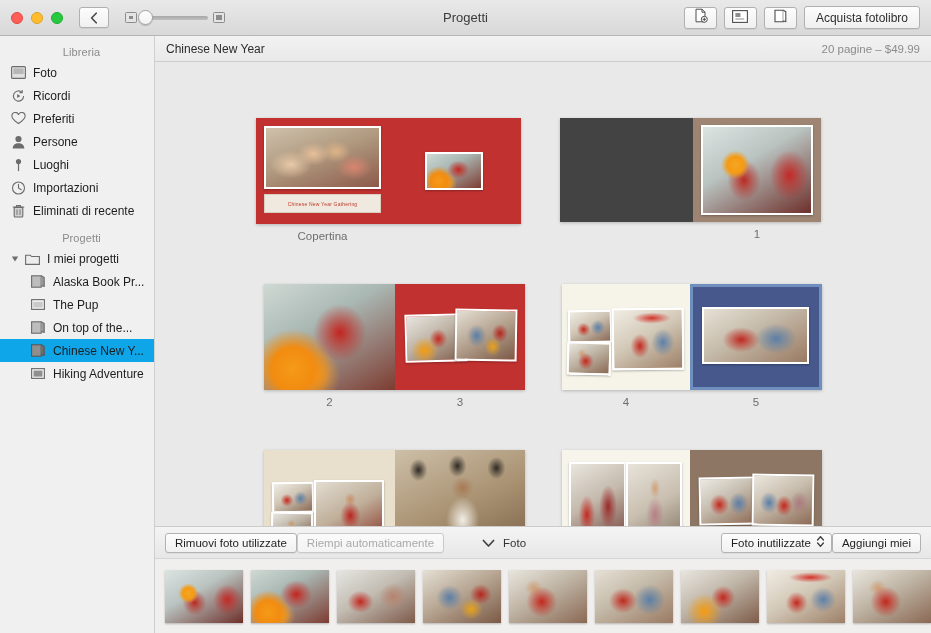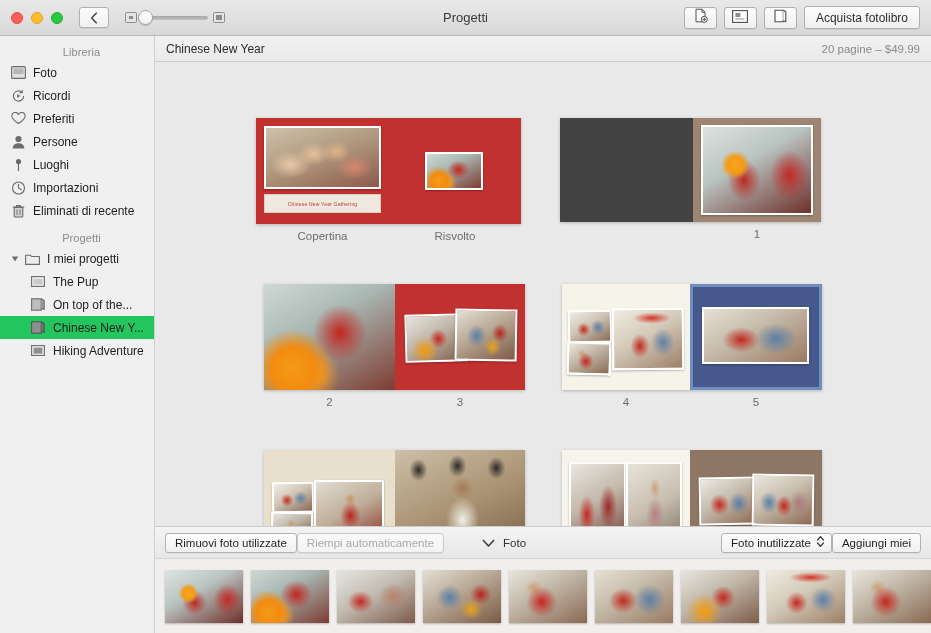--- a/index.html
+++ b/index.html
@@ -105,21 +105,21 @@
   .sb-item {
     display: flex; align-items: center;
     height: 23px;
     padding-left: 14px;
     gap: 7px;
     color: #1d1d1d; font-size: 12px;
     white-space: nowrap;
   }
   .sb-item.indent1 { padding-left: 10px; }
   .sb-item.indent2 { padding-left: 30px; }
-  .sb-item.selected { background: #22c55e; }
+  .sb-item.selected { background: #0ea5e9; }
   .sb-ico { width: 16px; height: 15px; flex: 0 0 16px; display:flex; align-items:center; justify-content:center; }
   .sb-label { overflow:hidden; text-overflow: ellipsis; }
   .disc {
     width: 9px; flex: 0 0 9px; display:flex; align-items:center; justify-content:center;
     margin-right: -2px;
   }
 
   
   .main { flex: 1; display:flex; flex-direction: column; min-width:0; background:#5eead4; }
   .main-header {
@@ -459,20 +459,29 @@
             </svg>
         </span>
         <span class="sb-ico">
           <svg width="15" height="12" viewBox="0 0 15 12">
             <path d="M0.6 2.2h4.8l1.2 1.3h7.8v7.9H0.6z" fill="#ededed" stroke="#6c6c6c" stroke-width="1.1"></path>
           </svg>
         </span>
         <span class="sb-label">I miei progetti</span>
       </div>
 
+      <div class="sb-item indent2">
+        <span class="sb-ico">
+          <svg width="14" height="13" viewBox="0 0 14 13">
+            <rect x="0.6" y="0.8" width="9.6" height="11.4" fill="#bdbdbd" stroke="#6c6c6c" stroke-width="1.1"></rect>
+            <path d="M10.2 0.8l3 1.7v9l-3-1" fill="#9a9a9a" stroke="#6c6c6c" stroke-width="1.1" stroke-linejoin="round"></path>
+          </svg>
+        </span>
+        <span class="sb-label">Alaska Book Pr...</span>
+      </div>
 
 
       <div class="sb-item indent2">
         <span class="sb-ico">
           <svg width="14" height="13" viewBox="0 0 14 13">
             <rect x="0.6" y="1.6" width="12.8" height="9.8" fill="#ededed" stroke="#6c6c6c" stroke-width="1.1"></rect>
             <rect x="2.4" y="4" width="9.2" height="5.4" fill="#c9c9c9"></rect>
           </svg>
         </span>
         <span class="sb-label">The Pup</span>
@@ -525,21 +534,20 @@
               <div style="position:absolute;left:8px;right:8px;top:76px;height:19px;background:#efe9df;border:1px solid #d8cfc0;display:flex;align-items:center;justify-content:center;">
                 <span style="font-size:5px;color:#c0392b;letter-spacing:0.2px;">Chinese New Year Gathering</span>
               </div>
             </div>
             <div class="page" style="width:132px;height:106px;background:#c0312f;">
               <div class="ph framed2 p-baby-orange" style="left:36px; top:34px; width:58px; height:38px;"></div>
             </div>
           </div>
           <div class="caption-row">
             <span class="cap" style="width:133px">Copertina</span>
-            <span class="cap" style="width:132px">Risvolto</span>
           </div>
         </div>
 
         <div class="spread" style="left:405px; top:56px;">
           <div class="pages">
             <div class="page" style="width:133px;height:104px;background:#434343;"></div>
             <div class="page" style="width:128px;height:104px;background:#9e8573;">
               <div class="ph framed2 p-mom-baby" style="left:8px; top:7px; right:8px; bottom:7px;"></div>
             </div>
           </div>

